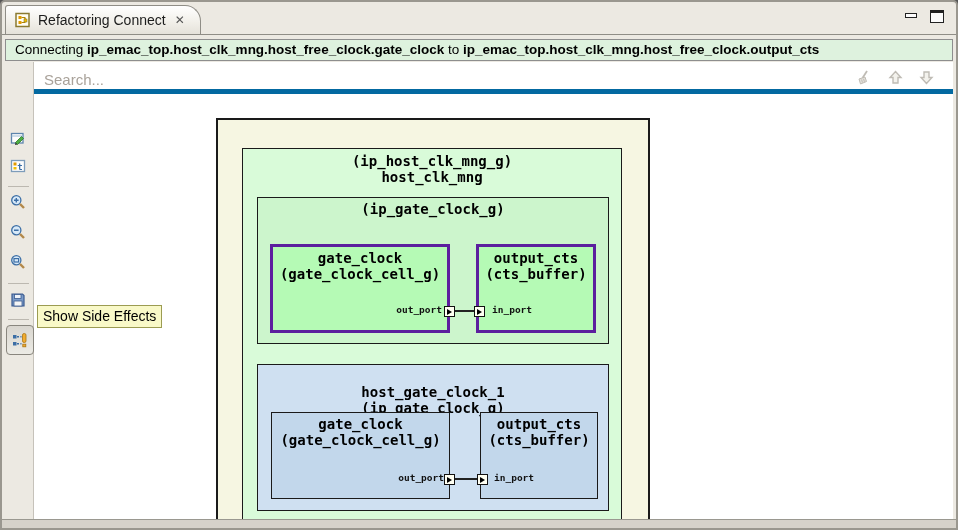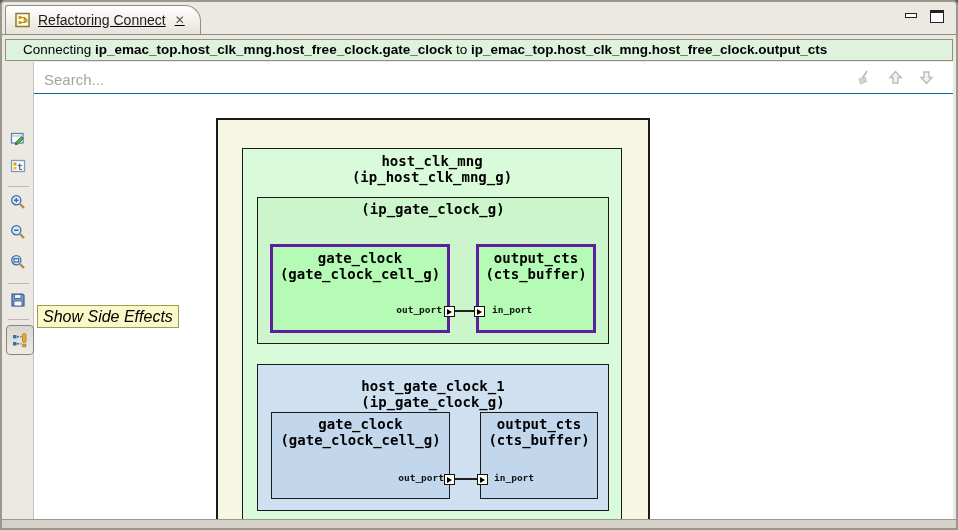--- a/index.html
+++ b/index.html
@@ -12,70 +12,70 @@
     overflow:hidden;
   }
   
   .tab-bar{position:absolute;left:0;top:0;width:100%;height:34px;}
   .tab-bar .bar-line{position:absolute;left:0;top:32px;width:100%;height:1px;background:#8f8d86;}
   .view-tab{
     position:absolute;left:3px;top:3px;height:29px;width:196px;
     background:linear-gradient(#ffffff,#f2f0ea 55%,#e5e2da);
     border:1px solid #8f8d86;border-bottom:none;
     border-radius:3px 16px 0 0;
-    display:flex;align-items:center;padding-left:9px;box-sizing:border-box;text-decoration:underline;
+    display:flex;align-items:center;padding-left:9px;box-sizing:border-box;
   }
   .view-tab .tab-label{font-size:14px;color:#1d1d1d;margin-left:7px;}
   .tab-close{font-size:12px;color:#555;margin-left:9px;font-weight:bold;cursor:pointer;}
   .win-controls{position:absolute;right:12px;top:8px;display:flex;gap:13px;align-items:flex-start;}
   .btn-min{width:12px;height:5px;border:1.5px solid #222;margin-top:3px;background:#fcfcfc;box-sizing:border-box;}
   .btn-max{width:14px;height:13px;border:1.5px solid #222;border-top-width:3px;background:#fcfcfc;box-sizing:border-box;}
   
   .header-bar{
     position:absolute;left:3px;right:3px;top:37px;height:20px;
     background:var(--header-bg,#ddf2dd);
     border:1px solid #8e8e8e;
     font-size:13.5px;color:#000;line-height:20px;
-    padding-left:17px;white-space:nowrap;overflow:hidden;
+    padding-left:9px;white-space:nowrap;overflow:hidden;
   }
   .header-bar b{font-weight:bold;}
   
   .toolbar{position:absolute;left:0;top:60px;width:32px;bottom:9px;}
   .toolbar .vsep{position:absolute;right:0;top:0;bottom:0;width:1px;background:#c6c2ba;}
   .tb-icon{position:absolute;left:8px;width:16px;height:16px;cursor:pointer;}
   .tb-sep{position:absolute;left:6px;width:21px;height:1px;background:#bcb8b0;}
   .tb-toggle{
     position:absolute;left:4px;top:263px;width:28px;height:30px;
     border:1px solid #89867e;border-radius:4px;
     background:linear-gradient(#d9d6cf,#ecebe5);
     display:flex;align-items:center;justify-content:center;cursor:pointer;
     box-sizing:border-box;
   }
   
   .search-row{
     position:absolute;left:32px;top:60px;right:3px;height:32px;
-    background:#fff;border-bottom:1px solid #0369a1;box-sizing:border-box;
+    background:#fff;border-bottom:5px solid #0369a1;box-sizing:border-box;
   }
   .search-input{
     position:absolute;left:8px;top:4px;width:700px;height:24px;
     border:none;outline:none;font-size:15px;color:#333;background:transparent;
     font-family:"Liberation Sans","DejaVu Sans",sans-serif;
   }
   .search-input::placeholder{color:#a9a29a;}
   .search-actions{position:absolute;right:18px;top:7px;display:flex;gap:14px;}
   .search-actions .sa{width:17px;height:17px;opacity:.85;cursor:pointer;}
   
   .canvas{position:absolute;left:32px;top:92px;right:3px;bottom:9px;background:var(--canvas-bg,#fff);overflow:hidden;}
   .dbox{position:absolute;box-sizing:border-box;font-family:"DejaVu Sans Mono","Liberation Mono",monospace;}
   .dtitle{text-align:center;font-weight:bold;font-size:14px;line-height:16px;color:#000;
           font-family:"DejaVu Sans Mono","Liberation Mono",monospace;}
   .box-root{left:182px;top:24px;width:434px;height:520px;background:var(--outer-box-bg,#f6f6e2);border:2px solid #1a1a1a;padding-top:4px;}
   .box-clk-mng{left:24px;top:28px;width:380px;height:470px;background:var(--green-box-bg,#d9fbd9);border:1px solid #1a1a1a;padding-top:4px;}
   .box-free-clock{left:14px;top:48px;width:352px;height:147px;background:var(--green-inner-bg,#ccf5cc);border:1px solid #1a1a1a;padding-top:3px;}
-  .box-gate-clock-1{left:14px;top:215px;width:352px;height:147px;background:var(--blue-box-bg,#cfe0f1);border:1px solid #1a1a1a;padding-top:13px;}
+  .box-gate-clock-1{left:14px;top:215px;width:352px;height:147px;background:var(--blue-box-bg,#cfe0f1);border:1px solid #1a1a1a;padding-top:19px;}
   .leaf{padding-top:3px;}
   .leaf-purple{background:var(--leaf-green-bg,#b5fab5);border:3px solid var(--purple-border,#5c1f9e);}
   .leaf-blue{background:var(--blue-leaf-bg,#c2d7eb);border:1px solid #1a1a1a;}
   .g-gate{left:12px;top:46px;width:180px;height:89px;}
   .g-cts{left:218px;top:46px;width:120px;height:89px;}
   .b-gate{left:13px;top:47px;width:179px;height:87px;}
   .b-cts{left:222px;top:47px;width:118px;height:87px;}
   .port-label{position:absolute;font-size:9.5px;font-weight:bold;color:#111;bottom:15px;
               font-family:"DejaVu Sans Mono","Liberation Mono",monospace;}
   .pl-right{right:5px;} .pl-left{left:13px;}
@@ -83,21 +83,21 @@
     position:absolute;width:11px;height:11px;box-sizing:border-box;
     background:#fffff2;border:1.5px solid #111;z-index:5;
     display:flex;align-items:center;justify-content:center;
   }
   .port-sq .tri{width:0;height:0;border-left:5px solid #000;border-top:3px solid transparent;border-bottom:3px solid transparent;}
   .wire{position:absolute;height:2px;background:#222;z-index:4;}
   
   .tooltip{
     position:absolute;left:35px;top:303px;height:21px;line-height:21px;
     background:var(--tooltip-bg,#f9f9c8);border:1px solid var(--tooltip-border,#9c9c52);
-    padding:0 5px;font-size:16px;color:#000;z-index:20;white-space:nowrap;font-style:italic;
+    padding:0 5px;font-size:14px;color:#000;z-index:20;white-space:nowrap;
   }
   
   .bottom-bar{position:absolute;left:0;bottom:0;width:100%;height:9px;background:#d6d2ca;border-top:1px solid #9a9890;box-sizing:border-box;}
 </style>
 </head>
 <body>
 
 <div class="window">
 
   <div class="tab-bar">
@@ -199,22 +199,22 @@
         <path d="M8.5 14.5 L3 8.5 H6 V3 H11 V8.5 H14 Z" fill="#f2f0ea" stroke="#b4b0a8" stroke-width="1.4"></path>
       </svg>
     </div>
   </div>
 
   <div class="canvas">
 
     <div class="dbox box-root">
 
       <div class="dbox box-clk-mng">
+        <div class="dtitle">(ip_host_clk_mng_g)</div>
         <div class="dtitle">host_clk_mng</div>
-        <div class="dtitle">(ip_host_clk_mng_g)</div>
 
         <div class="dbox box-free-clock">
           <div class="dtitle">(ip_gate_clock_g)</div>
 
           <div class="dbox leaf leaf-purple g-gate">
             <div class="dtitle">gate_clock</div>
             <div class="dtitle">(gate_clock_cell_g)</div>
             <span class="port-label pl-right">out_port</span>
           </div>
 

